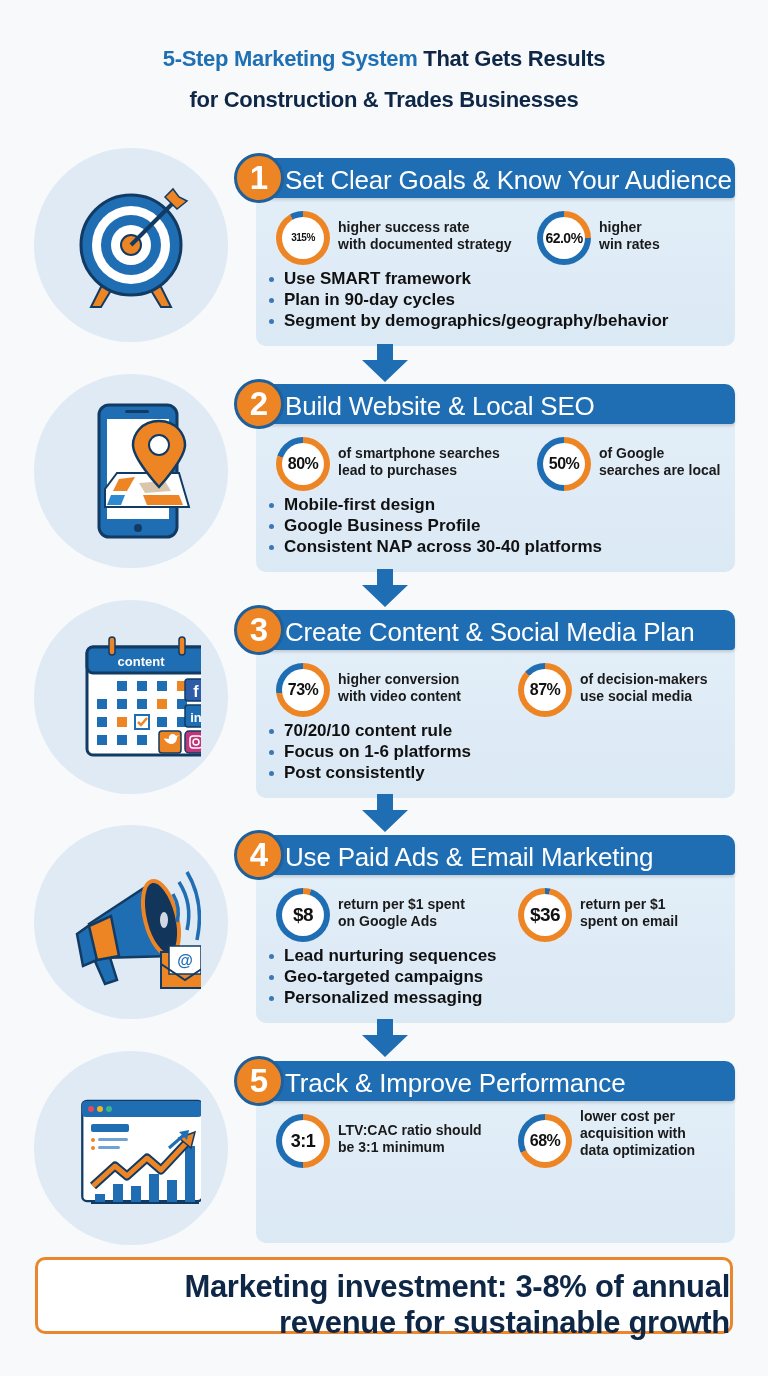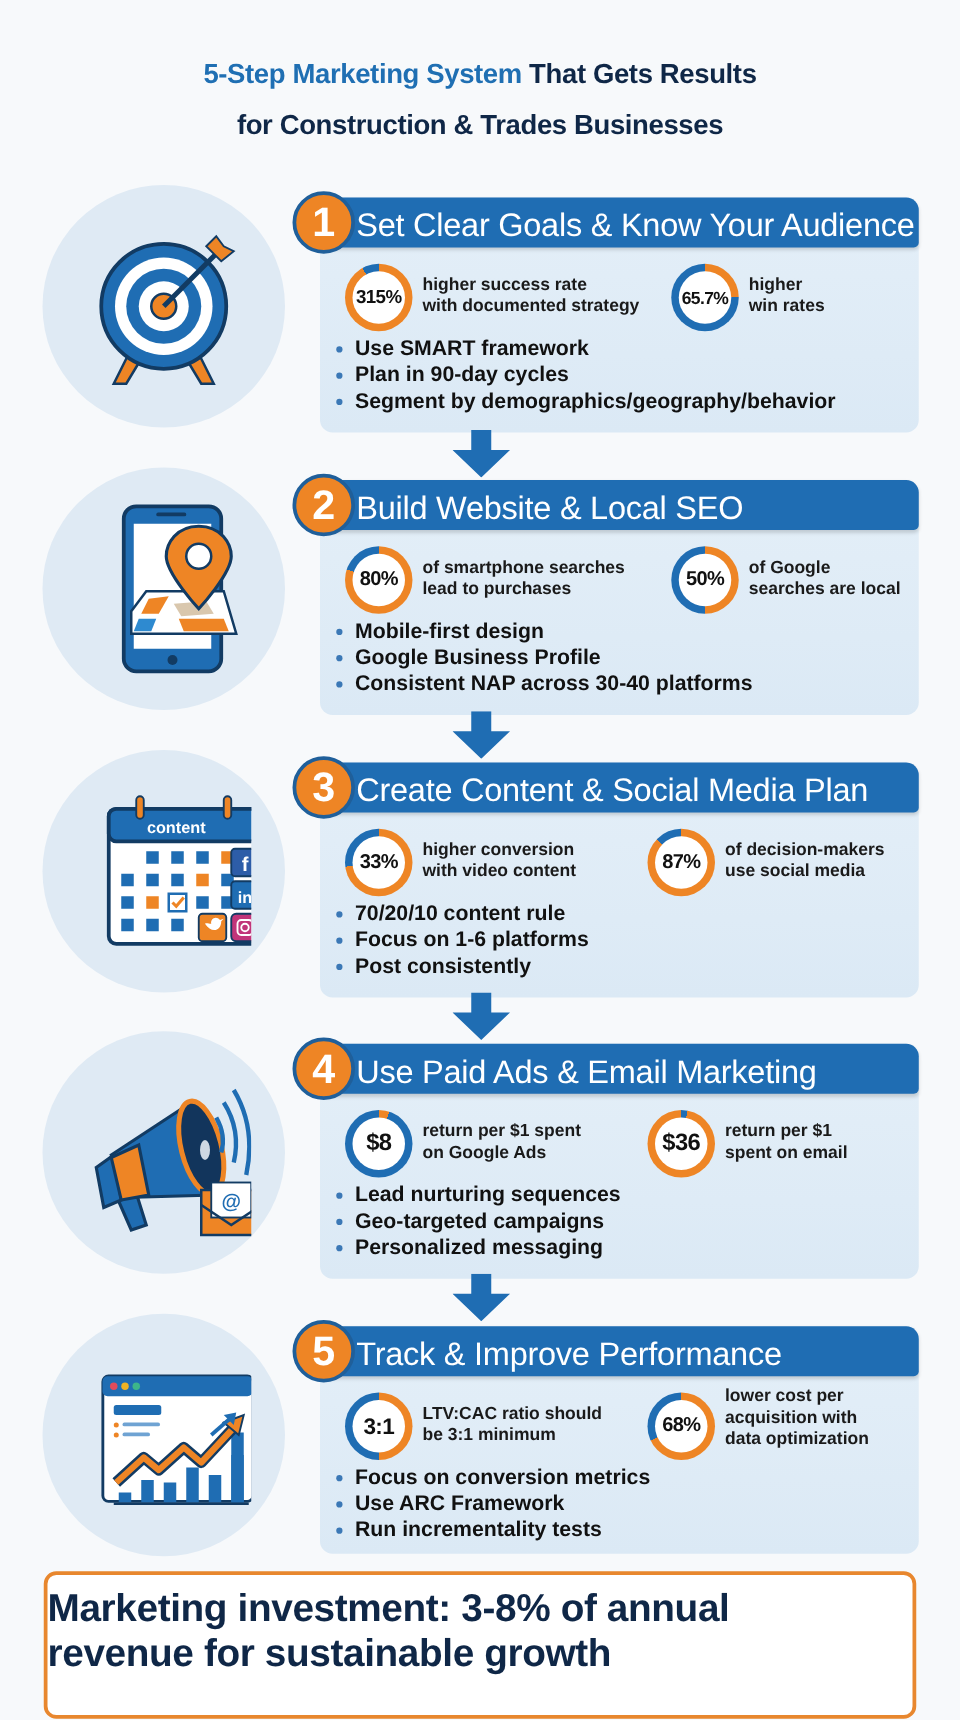--- a/index.html
+++ b/index.html
@@ -15,21 +15,21 @@
   .header-text { position: absolute; left: 29px; top: 7px; font-size: 26px; font-weight: 400; color: #fff; white-space: nowrap; letter-spacing: -0.2px; }
   .num { position: absolute; left: -22px; top: -5px; width: 50px; height: 50px; border-radius: 50%; background: #ee8525; border: 3px solid #1f5f9a; color: #fff; font-size: 33px; font-weight: 700; text-align: center; line-height: 44px; }
   .stat { position: absolute; top: 53px; height: 66px; }
   .ring { position: absolute; left: 0; top: 0; width: 54px; height: 54px; border-radius: 50%; }
   .ring-inner { position: absolute; left: 6px; top: 6px; width: 42px; height: 42px; border-radius: 50%; background: #fff; text-align: center; line-height: 42px; font-weight: 700; color: #111; font-size: 16px; letter-spacing: -0.5px; }
   .stat-text { position: absolute; left: 62px; top: 8px; font-size: 14px; font-weight: 700; line-height: 17px; color: #1a1a1a; white-space: nowrap; }
   .bullets { position: absolute; left: 11px; top: 110px; list-style: none; }
   .bullets li { font-size: 17px; font-weight: 700; line-height: 21px; color: #111; white-space: nowrap; position: relative; padding-left: 17px; }
   .bullets li::before { content: ""; position: absolute; left: 2px; top: 9px; width: 5px; height: 5px; border-radius: 50%; background: #3b78b6; }
   .arrow { position: absolute; left: 362px; width: 46px; height: 38px; }
-  .footer { position: absolute; left: 35px; top: 1257px; width: 698px; height: 118px; border: 3px solid #e8872e; border-radius: 10px; background: #fff; text-align: left; padding-top: 9px; }
+  .footer { position: absolute; left: 35px; top: 1257px; width: 698px; height: 77px; border: 3px solid #e8872e; border-radius: 10px; background: #fff; text-align: right; padding-top: 9px; }
   .footer span { display: block; font-size: 31px; font-weight: 700; line-height: 36px; color: #0f2747; letter-spacing: -0.3px; }
 </style>
 </head>
 <body>
 
 <div class="title">
   <div><span class="accent">5-Step Marketing System</span><span> That Gets Results</span></div>
   <div>for Construction &amp; Trades Businesses</div>
 </div>
 
@@ -46,30 +46,30 @@
       <path d="M104 22 L112 14 L118 22 L126 26 L116 34 Z" fill="#ee8525" stroke="#123b63" stroke-width="1.5"></path>
     </svg>
   </div>
   <div class="card">
     <div class="header">
       <div class="num">1</div>
       <div class="header-text">Set Clear Goals &amp; Know Your Audience</div>
     </div>
     <div class="stat" style="left:20px">
       <div class="ring" style="background:conic-gradient(#ee8525 0 92%, #1f6db3 92% 100%)">
-          <div class="ring-inner" style="font-size:15px">315%</div>
+          <div class="ring-inner" style="font-size:10px">315%</div>
         </div>
       <div class="stat-text">
           <div>higher success rate</div>
           <div>with documented strategy</div>
         </div>
     </div>
     <div class="stat" style="left:281px">
       <div class="ring" style="background:conic-gradient(#ee8525 0 25%, #1f6db3 25% 100%)">
-          <div class="ring-inner" style="font-size:14px">65.7%</div>
+          <div class="ring-inner" style="font-size:14px">62.0%</div>
         </div>
       <div class="stat-text">
           <div>higher</div>
           <div>win rates</div>
         </div>
     </div>
     <ul class="bullets">
       <li>Use SMART framework</li>
       <li>Plan in 90-day cycles</li>
       <li>Segment by demographics/geography/behavior</li>
@@ -173,21 +173,21 @@
       <circle cx="135" cy="115" r="3" fill="none" stroke="#fff" stroke-width="1.5"></circle>
     </svg>
   </div>
   <div class="card">
     <div class="header">
       <div class="num">3</div>
       <div class="header-text">Create Content &amp; Social Media Plan</div>
     </div>
     <div class="stat" style="left:20px">
       <div class="ring" style="background:conic-gradient(#ee8525 0 73%, #1f6db3 73% 100%)">
-          <div class="ring-inner">33%</div>
+          <div class="ring-inner">73%</div>
         </div>
       <div class="stat-text">
           <div>higher conversion</div>
           <div>with video content</div>
         </div>
     </div>
     <div class="stat" style="left:262px">
       <div class="ring" style="background:conic-gradient(#ee8525 0 87%, #1f6db3 87% 100%)">
           <div class="ring-inner">87%</div>
         </div>
@@ -308,24 +308,19 @@
     <div class="stat" style="left:262px">
       <div class="ring" style="background:conic-gradient(#ee8525 0 68%, #1f6db3 68% 100%)">
           <div class="ring-inner">68%</div>
         </div>
       <div class="stat-text" style="top:-6px">
           <div>lower cost per</div>
           <div>acquisition with</div>
           <div>data optimization</div>
         </div>
     </div>
-    <ul class="bullets">
-      <li>Focus on conversion metrics</li>
-      <li>Use ARC Framework</li>
-      <li>Run incrementality tests</li>
-    </ul>
   </div>
 </div>
 
 <div class="footer">
   <span>Marketing investment: 3-8% of annual</span>
   <span>revenue for sustainable growth</span>
 </div>
 
 </body></html>

